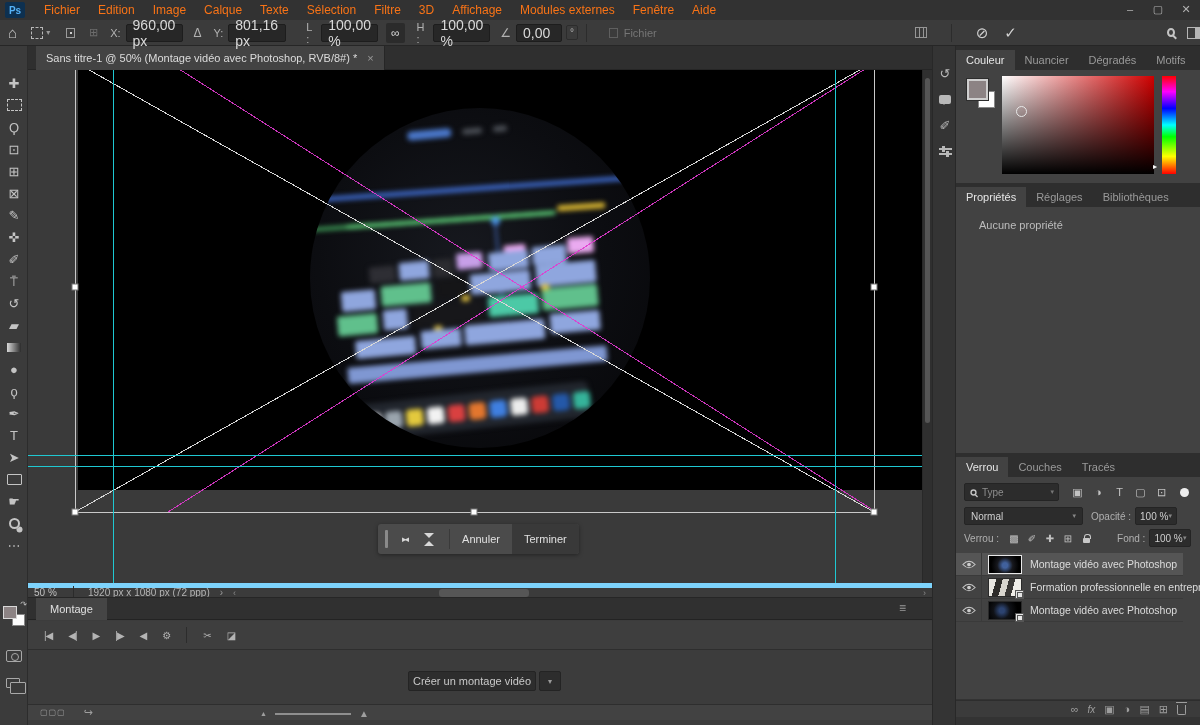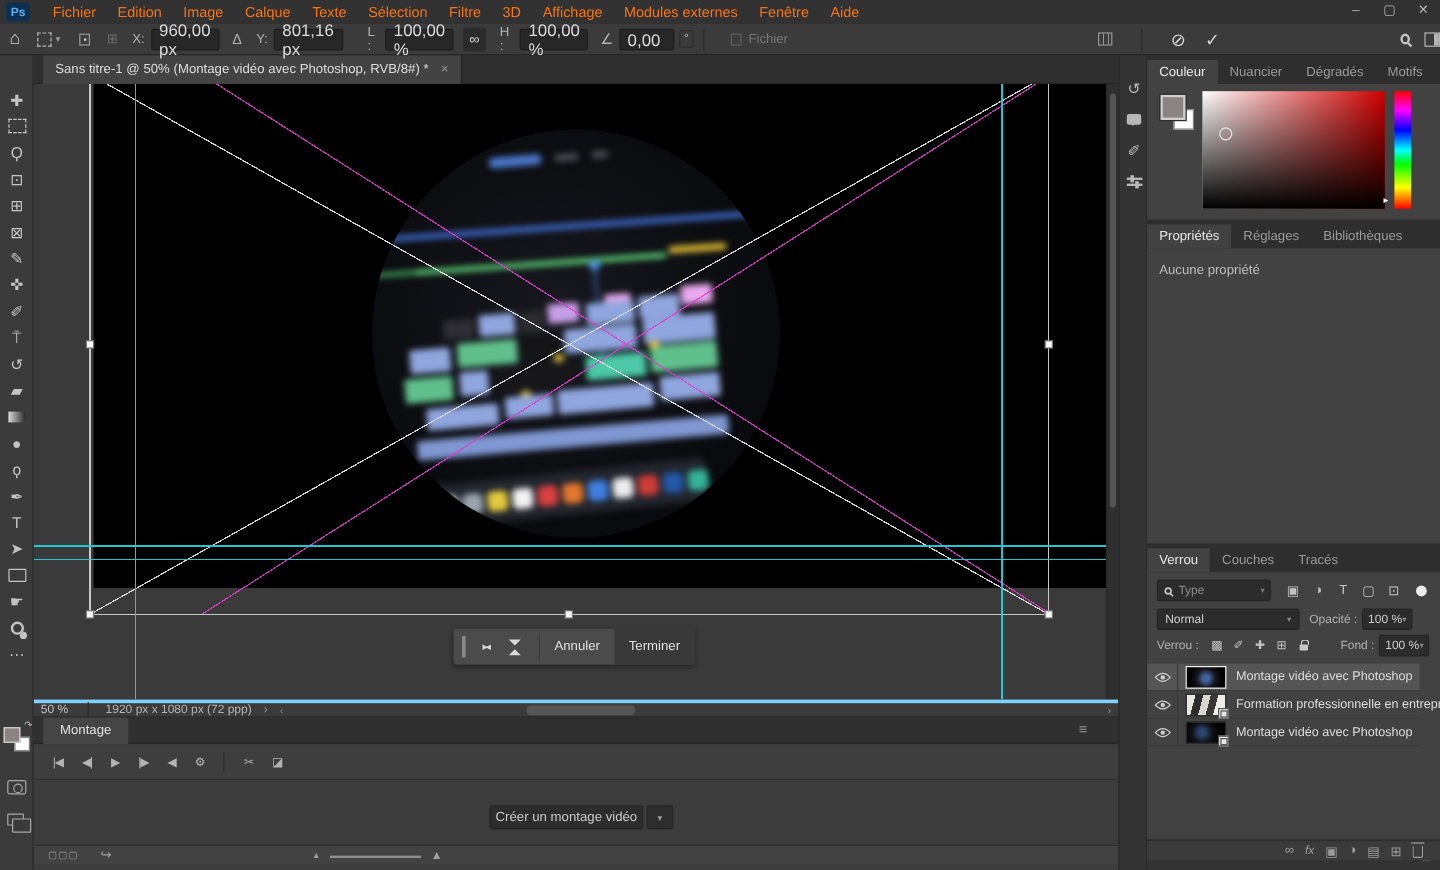--- a/index.html
+++ b/index.html
@@ -82,21 +82,21 @@
   .tbar .grip { width:3px; height:18px; background:#8a8a8a; border-radius:1px; margin-left:7px; }
   .tbar .ic { color:#d8d8d8; font-size:9px; margin-left:14px; letter-spacing:-2px; }
   .flipv { position:relative; width:12px; height:13px; margin-left:16px; }
   .flipv::before { content:""; position:absolute; top:0; left:1px; border-left:5px solid transparent; border-right:5px solid transparent; border-top:5px solid #d8d8d8; }
   .flipv::after { content:""; position:absolute; bottom:0; left:1px; border-left:5px solid transparent; border-right:5px solid transparent; border-bottom:5px solid #d8d8d8; }
   .tbar .sep { width:1px; height:20px; background:#3a3a3a; margin-left:14px; }
   .tbar .btn { height:30px; display:flex; align-items:center; padding:0 12px; color:#e0e0e0; font-size:11px; }
   .tbar .btn.dark { background:#393939; border-radius:0 3px 3px 0; }
 
   
-  .statusbar { position:absolute; left:28px; top:583px; width:904px; height:14px; background:#3b3b3b; border-top:3px solid #7dd3fc; display:flex; align-items:center; font-size:10px; color:#c0c0c0; }
+  .statusbar { position:absolute; left:28px; top:583px; width:904px; height:14px; background:#3b3b3b; border-top:5px solid #7dd3fc; display:flex; align-items:center; font-size:10px; color:#c0c0c0; }
   .zoombox { width:46px; padding-left:6px; border-right:1px solid #2b2b2b; height:14px; line-height:14px; }
   .docinfo { margin-left:14px; color:#b4b4b4; }
   .sb-arrow { margin-left:10px; color:#9a9a9a; }
   .hscroll { position:relative; flex:1; height:12px; margin:0 4px 0 8px; }
   .hscroll .th { position:absolute; left:195px; top:2px; width:90px; height:8px; background:#565656; border-radius:3px; }
   .hsa { color:#8a8a8a; font-size:9px; }
 
   
   .timeline { position:absolute; left:28px; top:597px; width:904px; height:128px; background:#3c3c3c; border-top:1px solid #262626; }
   .tl-tabs { position:absolute; left:0; top:0; right:0; height:22px; background:#303030; border-bottom:1px solid #232323; }
@@ -135,21 +135,21 @@
   .csw-f { position:absolute; left:11px; top:9px; width:21px; height:21px; background:#8c8384; border:2px solid #cfcfcf; outline:1px solid #2d2d2d; z-index:2; }
   .csw-b { position:absolute; left:22px; top:21px; width:17px; height:17px; background:#fff; border:1px solid #888; }
   .cfield { position:absolute; left:46px; top:6px; width:152px; height:98px;
       background:linear-gradient(to bottom, rgba(0,0,0,0), #000), linear-gradient(to right, #fff, #cf0000); }
   .ccursor { position:absolute; left:14px; top:30px; width:11px; height:11px; border:1px solid #e8e8e8; border-radius:50%; }
   .hueband { position:absolute; left:206px; top:6px; width:14px; height:98px;
       background:linear-gradient(to bottom,#ff0000,#ff00ff 16%,#0000ff 33%,#00ffff 50%,#00ff00 62%,#ffff00 82%,#ff0000); }
   .huep { position:absolute; left:197px; top:92px; color:#fff; font-size:8px; }
 
   .propbody { height:246px; }
-  .noprop { position:absolute; left:10px; top:12px; color:#bdbdbd; font-size:11px; }
+  .noprop { position:absolute; left:23px; top:12px; color:#bdbdbd; font-size:11px; }
 
   .layersbody { height:222px; }
   .lrow1 { position:absolute; left:0; top:5px; right:0; height:20px; display:flex; align-items:center; }
   .searchbox { width:95px; height:18px; background:#2c2c2c; border:1px solid #242424; border-radius:2px; margin-left:8px; display:flex; align-items:center; color:#8d8d8d; }
   .searchbox .mag { transform:scale(.7); margin-left:4px; }
   .searchbox .ph-t { margin-left:4px; font-size:10px; }
   .searchbox .cv { margin-left:auto; margin-right:4px; font-size:7px; color:#777; }
   .lfilters { display:flex; margin-left:8px; }
   .lfilters .fi { width:21px; text-align:center; color:#c2c2c2; font-size:11px; }
   .ftoggle { width:9px; height:9px; border-radius:50%; background:#ededed; margin-left:8px; }

